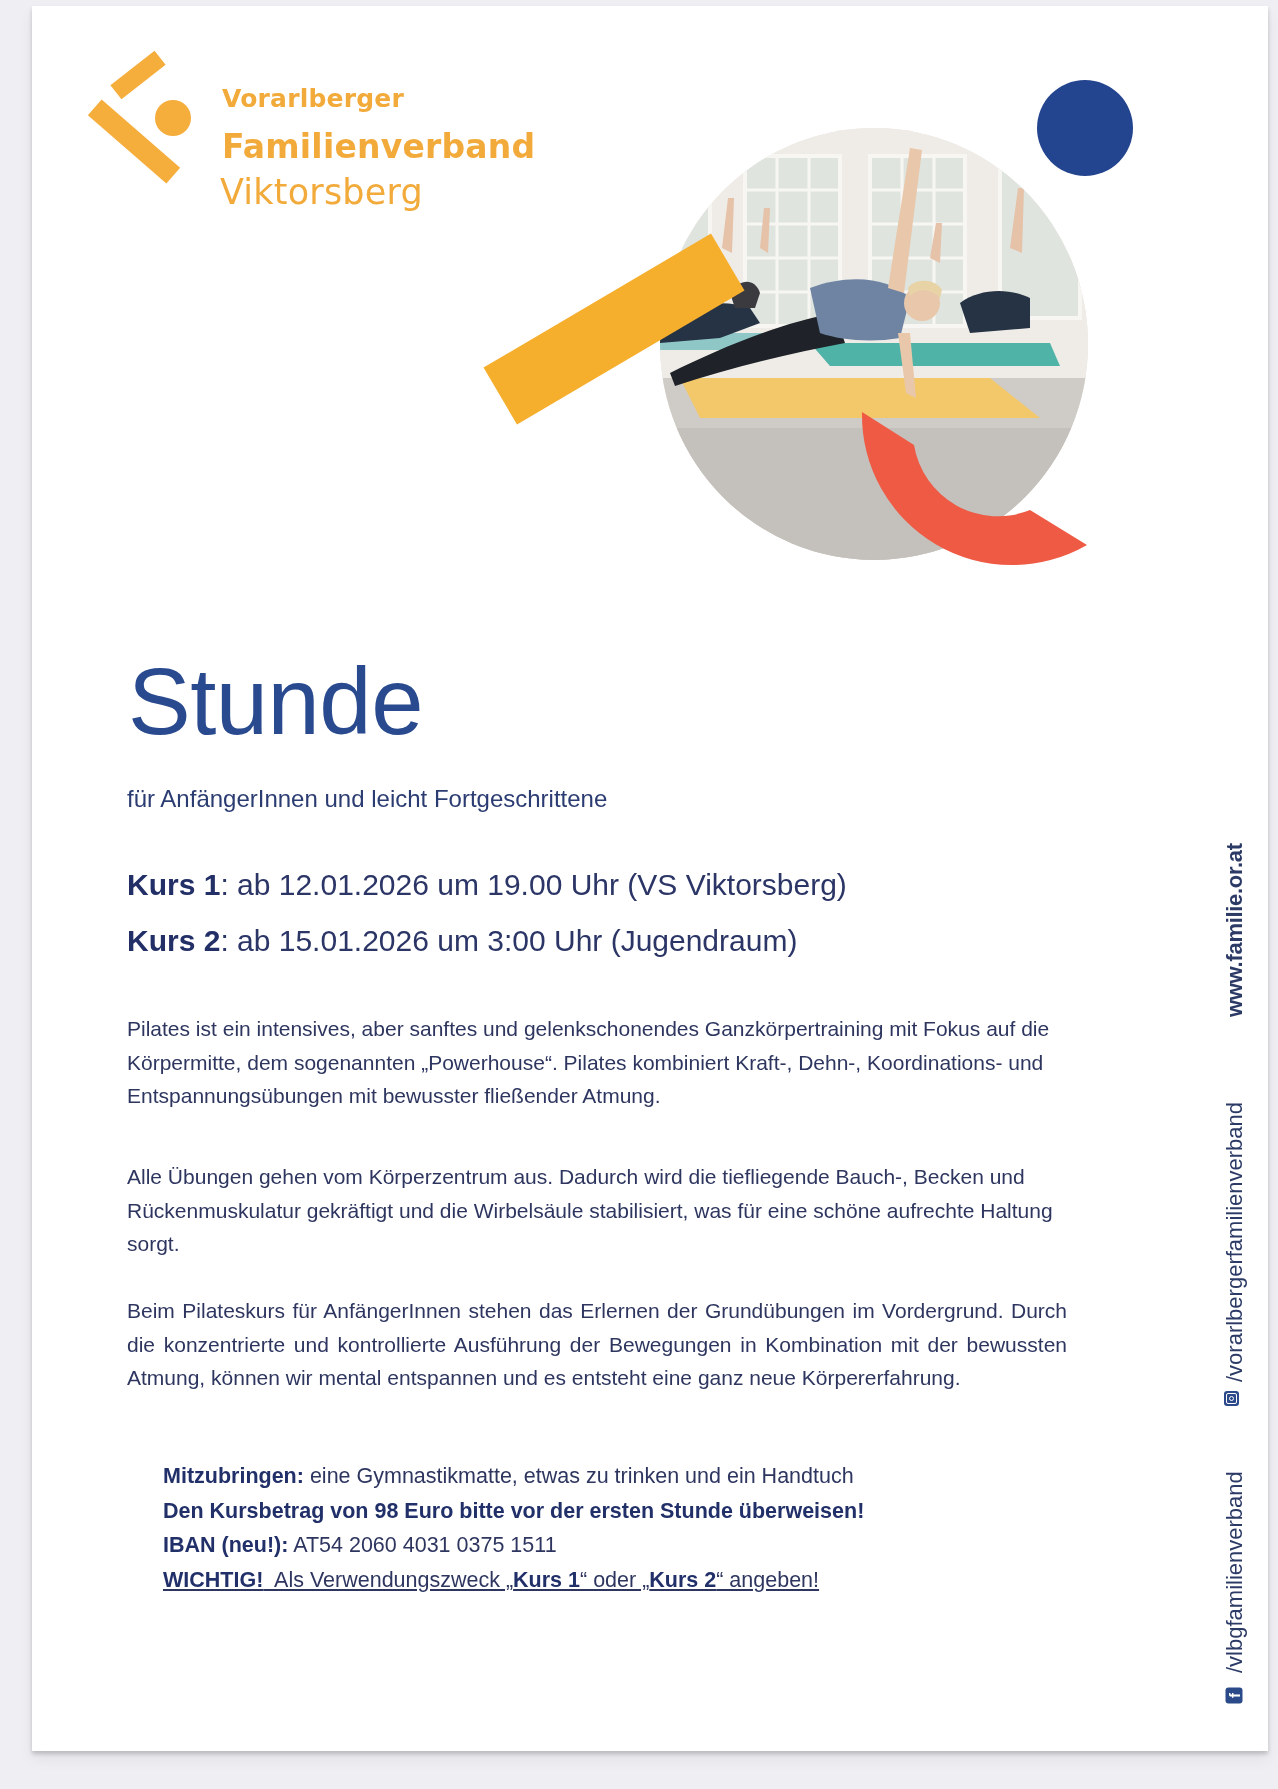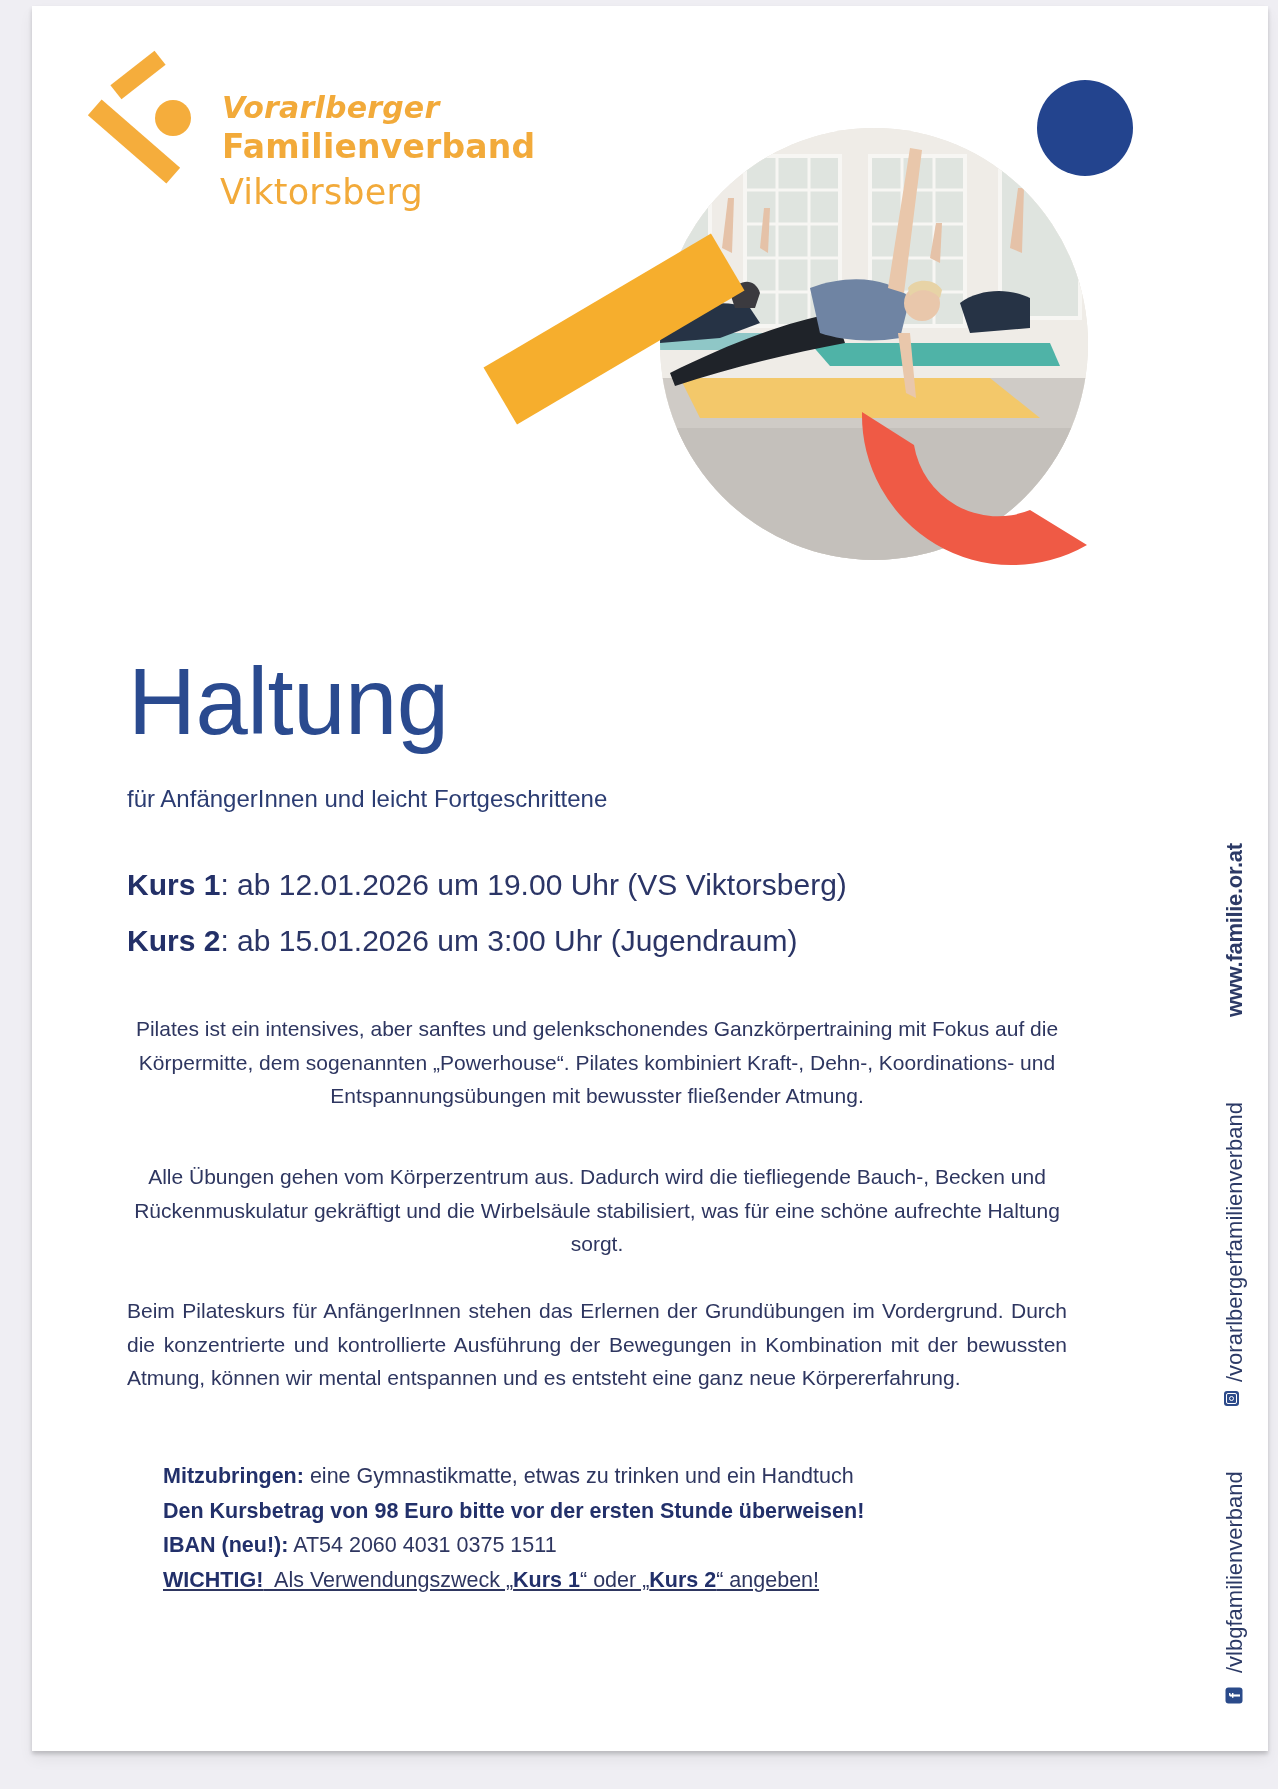--- a/index.html
+++ b/index.html
@@ -26,21 +26,21 @@
     background: #f5ad3c; transform: rotate(41deg); transform-origin: center;
   }
   .logo-dot {
     position: absolute; left: 155px; top: 100px; width: 36px; height: 36px;
     border-radius: 50%; background: #f5ad3c;
   }
   .brand-line {
     position: absolute; color: #f2aa3a; white-space: nowrap;
     font-family: "DejaVu Sans", sans-serif; letter-spacing: 0.2px;
   }
-  .brand-1 { left: 222px; top: 90px; font-size: 30px; font-weight: bold; font-style: italic; }
+  .brand-1 { left: 222px; top: 84px; font-size: 25px; font-weight: bold; }
   .brand-2 { left: 222px; top: 127px; font-size: 33px; font-weight: bold; }
   .brand-3 { left: 220px; top: 172px; font-size: 35px; font-weight: normal; }
 
   
   .blue-dot {
     position: absolute; left: 1037px; top: 80px; width: 96px; height: 96px;
     border-radius: 50%; background: #23448e;
   }
   .photo {
     position: absolute; left: 660px; top: 128px; width: 428px; height: 432px;
@@ -65,21 +65,21 @@
   }
   .kurs {
     position: absolute; left: 127px; font-size: 30px; color: #2b3566; white-space: nowrap;
   }
   .kurs b { color: #233068; }
   .kurs-1 { top: 868px; }
   .kurs-2 { top: 924px; }
 
   .para {
     position: absolute; left: 127px; width: 940px; margin: 0;
-    font-size: 21px; line-height: 33.5px; color: #2e3660; text-align: center;
+    font-size: 21px; line-height: 33.5px; color: #2e3660;
   }
   .para-1 { top: 1012px; }
   .para-2 { top: 1160px; }
   .para-3 { top: 1294px; text-align: justify; }
 
   .info {
     position: absolute; left: 127px; width: 900px; margin: 0;
     font-size: 21.5px; line-height: 34.5px; color: #2e3660;
   }
   .info-line { white-space: nowrap; display: block; margin-left: 36px; }
@@ -186,21 +186,21 @@
 
 <svg class="red-arc" width="270" height="220" viewBox="0 0 270 220" xmlns="http://www.w3.org/2000/svg">
 
   <path d="M32,12
            A150,150 0 0 0 257,145
            L200,110
            A85,85 0 0 1 84,45
            Z" fill="#ef5a45"></path>
 </svg>
 
-<h1 class="title">Haltung</h1>
+<h1 class="title">Stunde</h1>
 <h2 class="subtitle">für AnfängerInnen und leicht Fortgeschrittene</h2>
 
 <div class="kurs kurs-1"><b>Kurs 1</b><span>: ab 12.01.2026 um 19.00 Uhr (VS Viktorsberg)</span></div>
 <div class="kurs kurs-2"><b>Kurs 2</b><span>: ab 15.01.2026 um 3:00 Uhr (Jugendraum)</span></div>
 
 <p class="para para-1">Pilates ist ein intensives, aber sanftes und gelenkschonendes Ganzkörpertraining mit Fokus auf die Körpermitte, dem sogenannten „Powerhouse“. Pilates kombiniert Kraft-, Dehn-, Koordinations- und Entspannungsübungen mit bewusster fließender Atmung.</p>
 <p class="para para-2">Alle Übungen gehen vom Körperzentrum aus. Dadurch wird die tiefliegende Bauch-, Becken und Rückenmuskulatur gekräftigt und die Wirbelsäule stabilisiert, was für eine schöne aufrechte Haltung sorgt.</p>
 <p class="para para-3">Beim Pilateskurs für AnfängerInnen stehen das Erlernen der Grundübungen im Vordergrund. Durch die konzentrierte und kontrollierte Ausführung der Bewegungen in Kombination mit der bewussten Atmung, können wir mental entspannen und es entsteht eine ganz neue Körpererfahrung.</p>
 
 <div class="info" style="top:1459px;">

